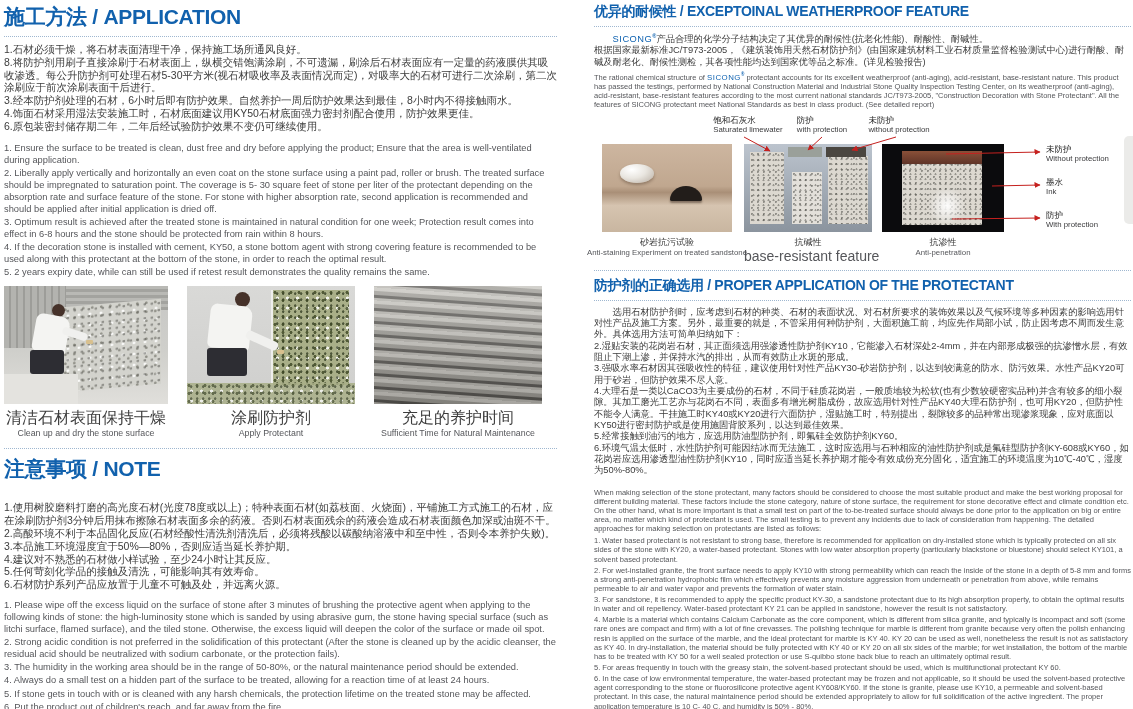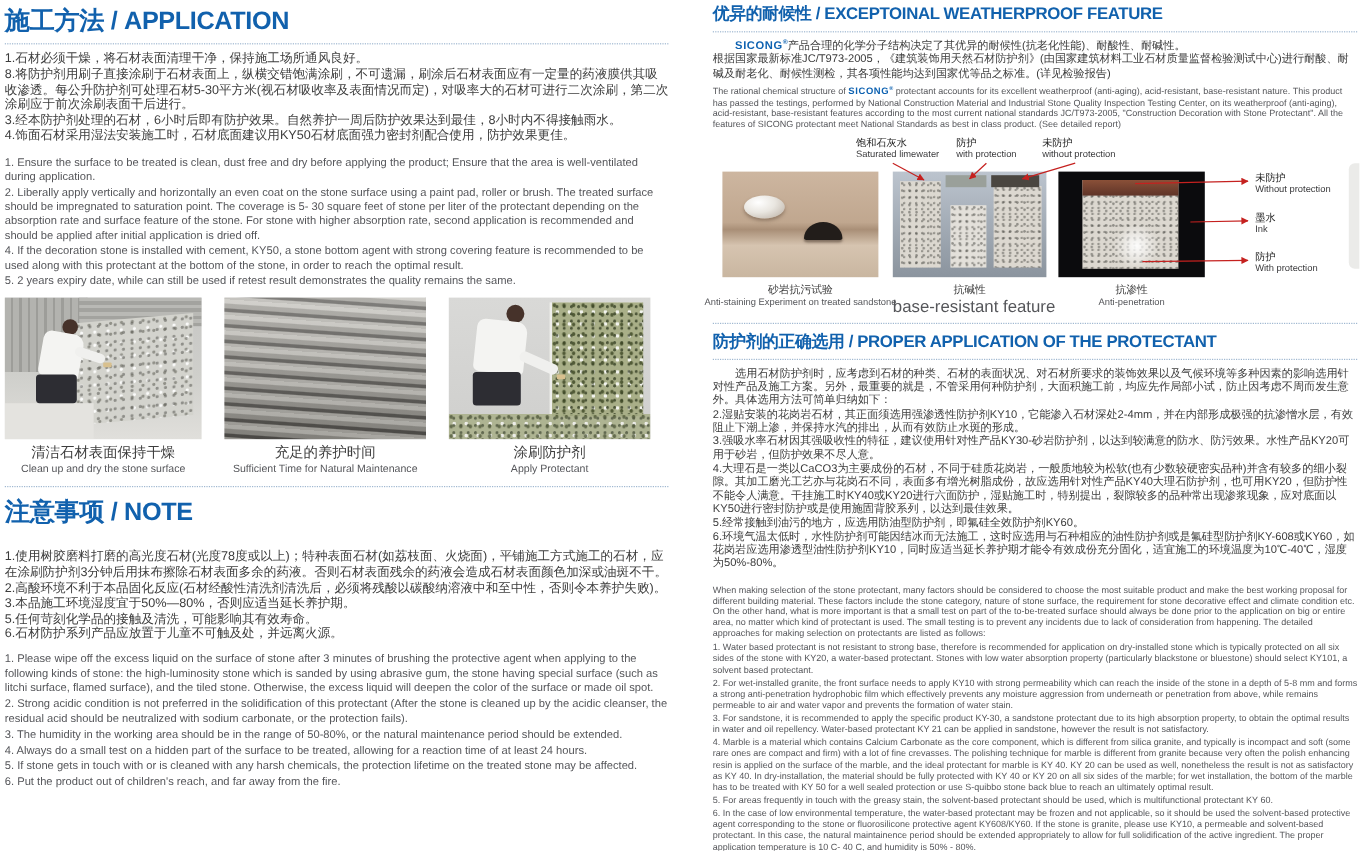--- a/index.html
+++ b/index.html
@@ -19,29 +19,29 @@
   .zh-left  { font-size:10.5px; line-height:1.22; color:#3c3c3c; }
   .zh-left p { margin:0; }
   .en-left  { font-size:9.3px;  line-height:1.3;  color:#55565a; margin-top:9px; }
   .en-left p { margin:0 0 1px; }
   .zh-right { font-size:9.3px;  line-height:1.22; color:#3c3c3c; }
   .zh-right p { margin:0; }
   .en-right { font-size:7.5px;  line-height:1.22; color:#55565a; }
   .en-right p { margin:0 0 2px; }
   .indent { text-indent:2em; }
 
-  .brand { color:#0e62b1; font-weight:bold; letter-spacing:0.5px; }
+  .brand { color:#0e62b1; font-weight:normal; letter-spacing:0.5px; }
   .regmark { font-size:0.6em; vertical-align:super; color:#0e62b1; font-weight:bold; }
 
   
   .photo-row { display:flex; gap:19px; margin-top:8px; }
   .photo-fig { position:relative; }
   .pic { position:relative; width:100%; height:118px; overflow:hidden; background:#cfcfcb; }
   .fig-cap { text-align:center; margin-top:4px; }
-  .cap-zh { font-size:12px; color:#3d3d3d; line-height:1.25; }
+  .cap-zh { font-size:16px; color:#3d3d3d; line-height:1.25; }
   .cap-en { font-size:8.8px; color:#55565a; line-height:1.25; white-space:nowrap; }
 
   .speckle-gray {
     background-color:#d3d3cd;
     background-image:
       radial-gradient(circle at 25% 30%, rgba(90,90,80,.55) 1px, transparent 1.6px),
       radial-gradient(circle at 70% 60%, rgba(60,60,55,.45) 1px, transparent 1.6px),
       radial-gradient(circle at 45% 80%, rgba(255,255,255,.9) 1px, transparent 1.6px);
     background-size:9px 9px, 7px 7px, 11px 11px;
   }
@@ -119,25 +119,27 @@
 
 <div class="col col-left">
   <div class="sec-title t-lg">施工方法 / APPLICATION</div>
   <div class="dotted"></div>
 
   <div class="zh-left">
     <p>1.石材必须干燥，将石材表面清理干净，保持施工场所通风良好。</p>
     <p>8.将防护剂用刷子直接涂刷于石材表面上，纵横交错饱满涂刷，不可遗漏，刷涂后石材表面应有一定量的药液膜供其吸收渗透。每公升防护剂可处理石材5-30平方米(视石材吸收率及表面情况而定)，对吸率大的石材可进行二次涂刷，第二次涂刷应于前次涂刷表面干后进行。</p>
     <p>3.经本防护剂处理的石材，6小时后即有防护效果。自然养护一周后防护效果达到最佳，8小时内不得接触雨水。</p>
     <p>4.饰面石材采用湿法安装施工时，石材底面建议用KY50石材底面强力密封剂配合使用，防护效果更佳。</p>
+    <p>6.原包装密封储存期二年，二年后经试验防护效果不变仍可继续使用。</p>
   </div>
 
   <div class="en-left">
     <p>1. Ensure the surface to be treated is clean, dust free and dry before applying the product; Ensure that the area is well-ventilated during application.</p>
     <p>2. Liberally apply vertically and horizontally an even coat on the stone surface using a paint pad, roller or brush. The treated surface should be impregnated to saturation point. The coverage is 5- 30 square feet of stone per liter of the protectant depending on the absorption rate and surface feature of the stone. For stone with higher absorption rate, second application is recommended and should be applied after initial application is dried off.</p>
+    <p>3. Optimum result is achieved after the treated stone is maintained in natural condition for one week; Protection result comes into effect in 6-8 hours and the stone should be protected from rain within 8 hours.</p>
     <p>4. If the decoration stone is installed with cement, KY50, a stone bottom agent with strong covering feature is recommended to be used along with this protectant at the bottom of the stone, in order to reach the optimal result.</p>
     <p>5. 2 years expiry date, while can still be used if retest result demonstrates the quality remains the same.</p>
   </div>
 
   <div class="photo-row">
     <figure class="photo-fig" style="width:164px">
       <div class="pic p1">
         <div class="p1-stack"></div>
         <div class="p1-topslab"></div>
         <div class="p1-bigslab speckle-gray"></div>
@@ -150,53 +152,54 @@
           <div class="legs" style="left:4px;top:46px;width:34px;height:24px"></div>
         </div>
       </div>
       <figcaption class="fig-cap">
         <div class="cap-zh">清洁石材表面保持干燥</div>
         <div class="cap-en">Clean up and dry the stone surface</div>
       </figcaption>
     </figure>
 
     <figure class="photo-fig" style="width:168px">
-      <div class="pic p3"></div>
-      <figcaption class="fig-cap">
-        <div class="cap-zh">充足的养护时间</div>
-        <div class="cap-en">Sufficient Time for Natural Maintenance</div>
-      </figcaption>
-    </figure>
-
-    <figure class="photo-fig" style="width:168px">
       <div class="pic p2">
         <div class="p2-slab speckle-green"></div>
         <div class="p2-bottom speckle-green"></div>
         <div class="person" style="left:14px;top:6px">
           <div class="head" style="left:34px;top:0;width:15px;height:15px"></div>
           <div class="torso" style="left:8px;top:13px;width:42px;height:44px;transform:rotate(6deg)"></div>
           <div class="arm" style="left:44px;top:44px;width:34px;height:9px;transform:rotate(24deg)"></div>
           <div class="brush" style="left:76px;top:58px"></div>
           <div class="legs" style="left:6px;top:56px;width:40px;height:28px"></div>
         </div>
       </div>
       <figcaption class="fig-cap">
         <div class="cap-zh">涂刷防护剂</div>
         <div class="cap-en">Apply Protectant</div>
       </figcaption>
     </figure>
+
+    <figure class="photo-fig" style="width:168px">
+      <div class="pic p3"></div>
+      <figcaption class="fig-cap">
+        <div class="cap-zh">充足的养护时间</div>
+        <div class="cap-en">Sufficient Time for Natural Maintenance</div>
+      </figcaption>
+    </figure>
   </div>
 
   <div class="dotted" style="margin-top:9px"></div>
   <div class="sec-title t-lg">注意事项 / NOTE</div>
 
   <div class="zh-left" style="margin-top:18px">
     <p>1.使用树胶磨料打磨的高光度石材(光度78度或以上)；特种表面石材(如荔枝面、火烧面)，平铺施工方式施工的石材，应在涂刷防护剂3分钟后用抹布擦除石材表面多余的药液。否则石材表面残余的药液会造成石材表面颜色加深或油斑不干。</p>
     <p>2.高酸环境不利于本品固化反应(石材经酸性清洗剂清洗后，必须将残酸以碳酸纳溶液中和至中性，否则令本养护失败)。</p>
     <p>3.本品施工环境湿度宜于50%—80%，否则应适当延长养护期。</p>
+    <p>4.建议对不熟悉的石材做小样试验，至少24小时让其反应。</p>
     <p>5.任何苛刻化学品的接触及清洗，可能影响其有效寿命。</p>
     <p>6.石材防护系列产品应放置于儿童不可触及处，并远离火源。</p>
   </div>
 
   <div class="en-left" style="margin-top:8px">
     <p>1. Please wipe off the excess liquid on the surface of stone after 3 minutes of brushing the protective agent when applying to the following kinds of stone: the high-luminosity stone which is sanded by using abrasive gum, the stone having special surface (such as litchi surface, flamed surface), and the tiled stone. Otherwise, the excess liquid will deepen the color of the surface or made oil spot.</p>
     <p>2. Strong acidic condition is not preferred in the solidification of this protectant (After the stone is cleaned up by the acidic cleanser, the residual acid should be neutralized with sodium carbonate, or the protection fails).</p>
     <p>3. The humidity in the working area should be in the range of 50-80%, or the natural maintenance period should be extended.</p>
     <p>4. Always do a small test on a hidden part of the surface to be treated, allowing for a reaction time of at least 24 hours.</p>
     <p>5. If stone gets in touch with or is cleaned with any harsh chemicals, the protection lifetime on the treated stone may be affected.</p>

